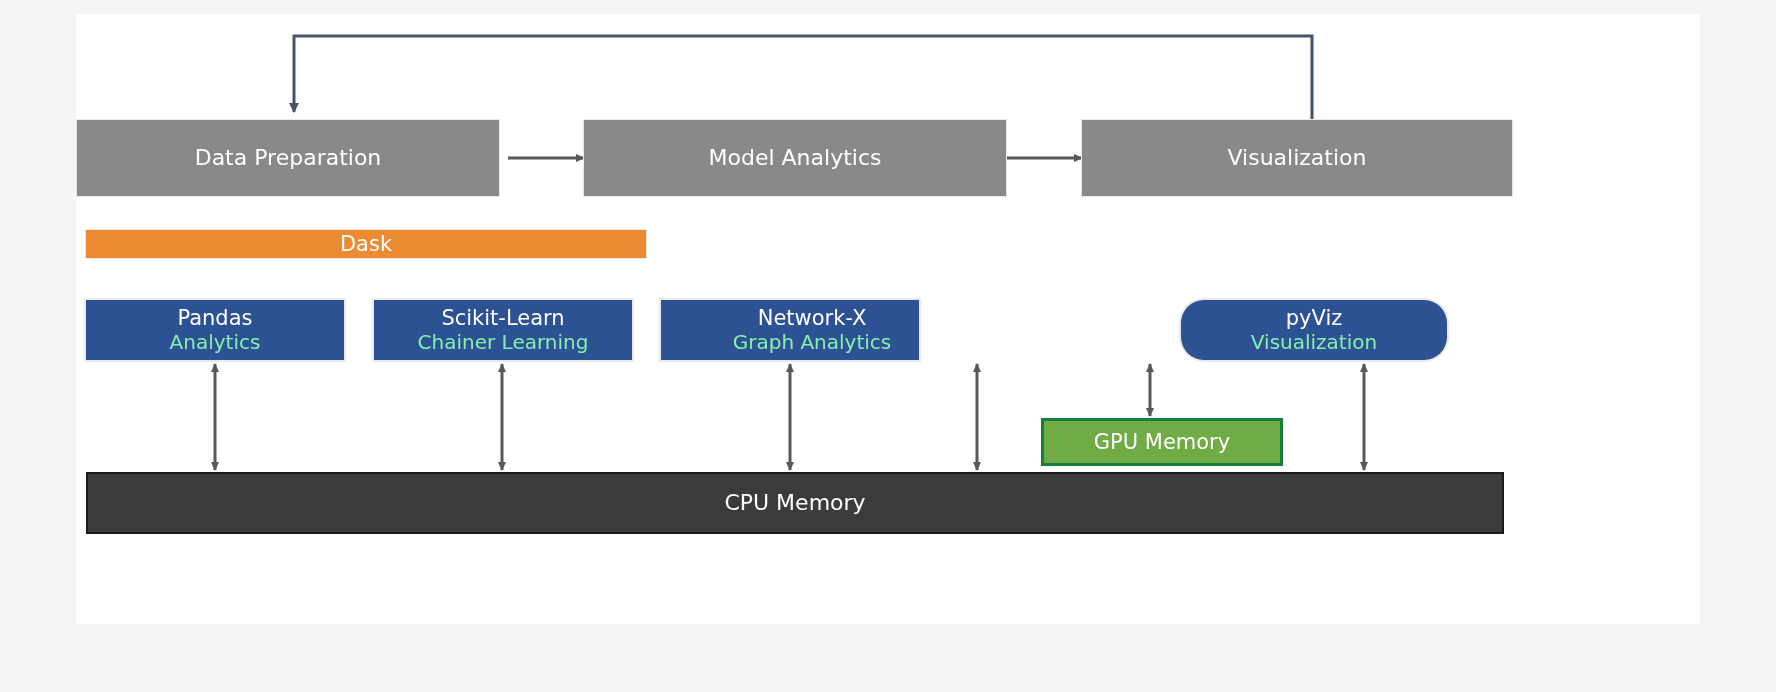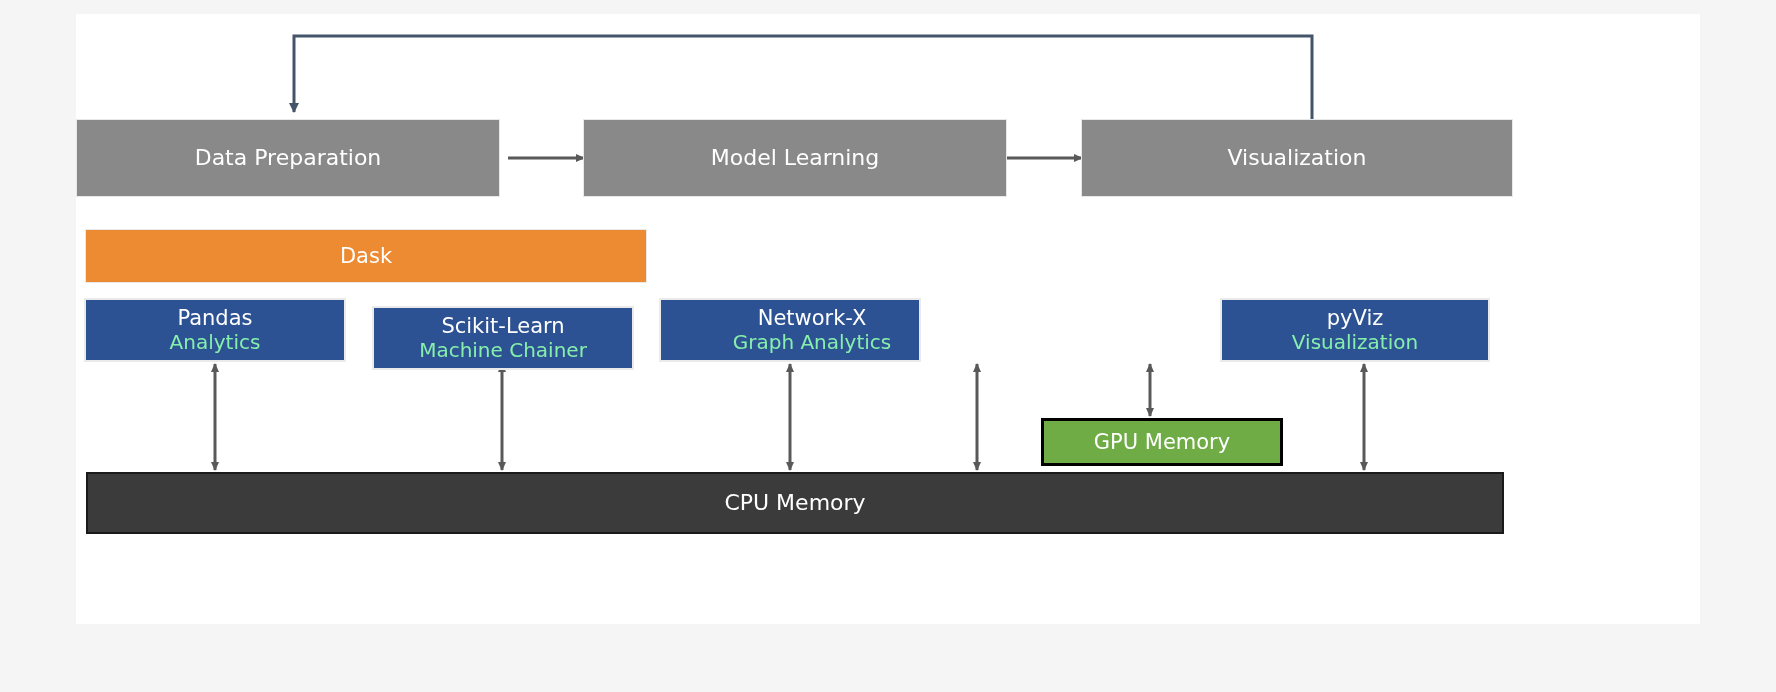--- a/index.html
+++ b/index.html
@@ -23,34 +23,34 @@
     line-height:1.15;
   }
   .stage{
     background:#898989;
     height:76px;
     font-size:22px;
     box-shadow:0 0 0 1px #e8e8e8;
   }
   .dask{
     background:#ed8b33;
-    height:52px;
+    height:28px;
     font-size:21px;
     box-shadow:0 0 0 1px #e8e8e8;
   }
   .lib{
     background:#2d5293;
     height:60px;
     box-shadow:0 0 0 2px #eaeaea;
   }
   .lib .title{font-size:21px;color:#ffffff;}
   .lib .sub{font-size:20px;color:#86efac;}
   .gpu{
     background:#6fac46;
-    border:3px solid #000000;
+    border:3px solid #15803d;
     height:48px;
     font-size:21px;
   }
   .cpu{
     background:#3b3b3b;
     border:2px solid #1a1a1a;
     height:62px;
     font-size:22px;
   }
   svg.overlay{
@@ -106,43 +106,43 @@
 
     <g>
       <path d="M1074,350 L1074,402" fill="none" stroke="#595959" stroke-width="3" marker-end="url(#ah-gray)" marker-start="url(#ah-gray-start)"></path>
     </g>
   </svg>
 
   <div class="box stage" style="left:1px;top:106px;width:422px;">
     <span>Data Preparation</span>
   </div>
   <div class="box stage" style="left:508px;top:106px;width:422px;">
-    <span>Model Learning</span>
+    <span>Model Analytics</span>
   </div>
   <div class="box stage" style="left:1006px;top:106px;width:430px;">
     <span>Visualization</span>
   </div>
 
   <div class="box dask" style="left:10px;top:216px;width:560px;">
     <span>Dask</span>
   </div>
 
   <div class="box lib" style="left:10px;top:286px;width:258px;">
     <span class="title">Pandas</span>
     <span class="sub">Analytics</span>
   </div>
-  <div class="box lib" style="left:298px;top:286px;width:258px;margin-top:8px;">
+  <div class="box lib" style="left:298px;top:286px;width:258px;">
     <span class="title">Scikit-Learn</span>
-    <span class="sub">Machine Chainer</span>
+    <span class="sub">Chainer Learning</span>
   </div>
   <div class="box lib" style="left:585px;top:286px;width:258px;padding-left:44px;">
     <span class="title">Network-X</span>
     <span class="sub">Graph Analytics</span>
   </div>
-  <div class="box lib" style="left:1146px;top:286px;width:266px;">
+  <div class="box lib" style="left:1105px;top:286px;width:266px;border-radius:23px;">
     <span class="title">pyViz</span>
     <span class="sub">Visualization</span>
   </div>
 
   <div class="box gpu" style="left:965px;top:404px;width:242px;">
     <span>GPU Memory</span>
   </div>
   <div class="box cpu" style="left:10px;top:458px;width:1418px;justify-content:center;">
     <span>CPU Memory</span>
   </div>

